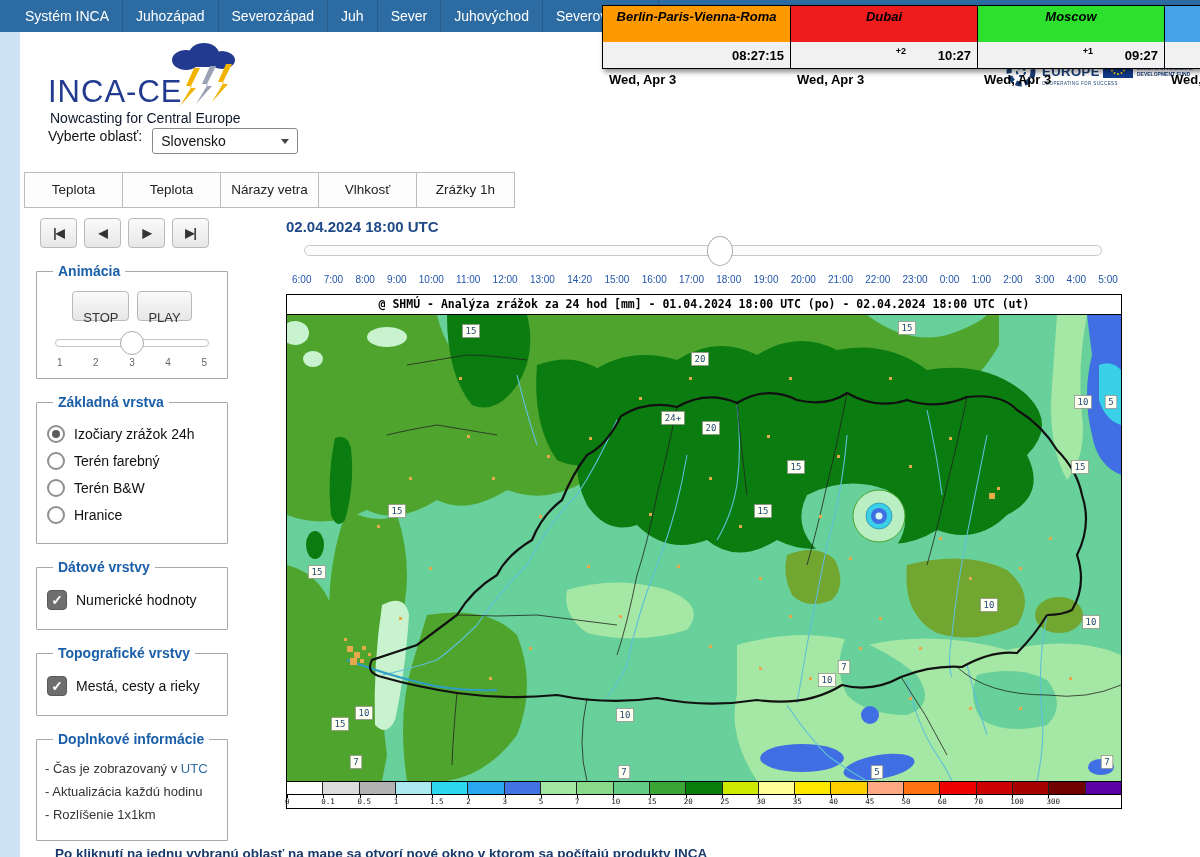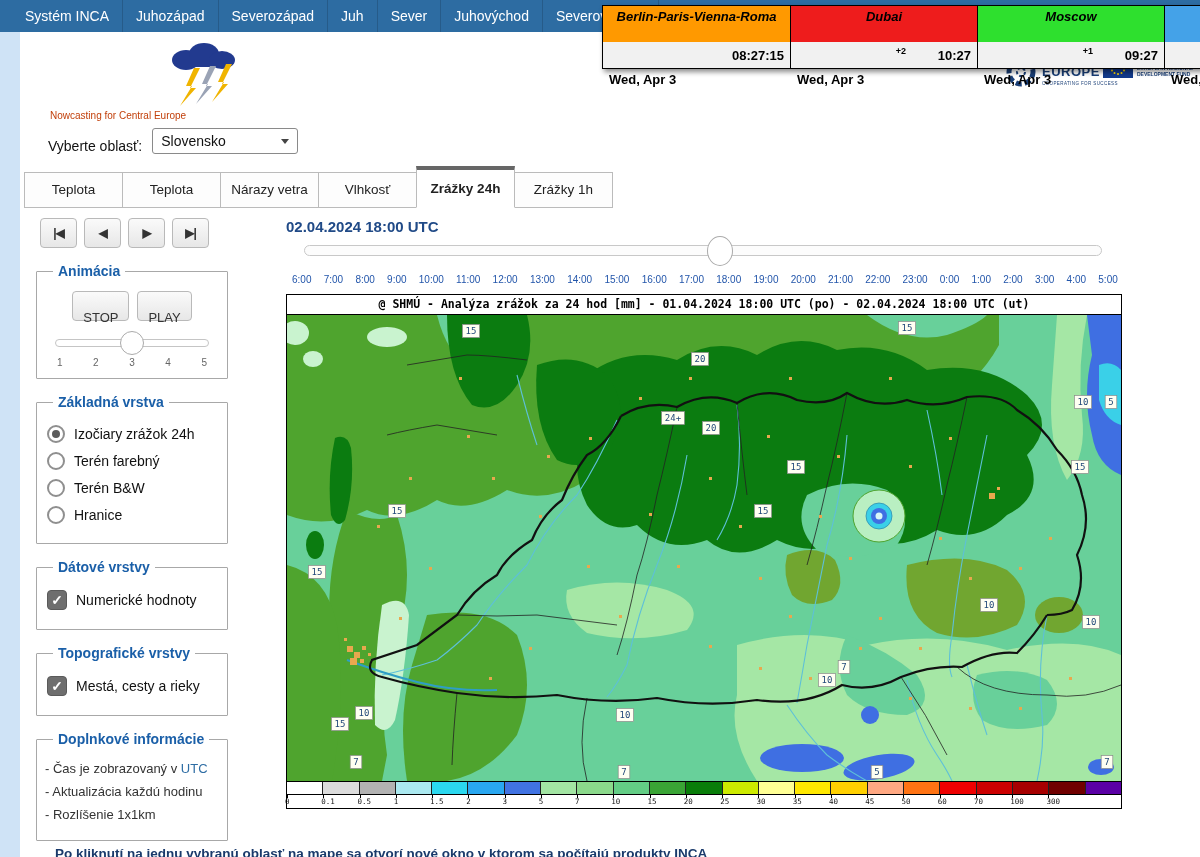--- a/index.html
+++ b/index.html
@@ -20,33 +20,33 @@
   .clock-day { flex:0 0 auto;margin-top:48px; }
   .clock-off { flex:1; text-align:center; font-size:9px; vertical-align:top; transform:translateY(-4px); }
   .clock-time { flex:0 0 auto; margin-left:auto; }
 
   
   .content { position:absolute; left:20px; top:32px; width:1180px; height:825px; background:#fff; }
 
   
   .logo-wrap { position:absolute; left:28px; top:16px; width:260px; height:80px; }
   .logo-title { font-size:31px; letter-spacing:1px; color:#223a8f; font-weight:500; position:absolute; left:0; top:26px; }
-  .logo-sub { font-size:10px; color:#c2410c; position:absolute; left:2px; top:62px; white-space:nowrap; }
+  .logo-sub { font-size:14px; color:#0f172a; position:absolute; left:2px; top:62px; white-space:nowrap; }
   .logo-icon { position:absolute; left:104px; top:-6px; }
 
   
   .ce-logo { position:absolute; left:985px; top:22px; display:flex; align-items:center; }
   .ce-text { margin-left:5px; color:#1a3f77; font-weight:bold; font-size:13px; line-height:12px; letter-spacing:.5px; }
   .ce-tag { font-size:4.5px; letter-spacing:.4px; color:#1a3f77; font-weight:normal; }
   .eu-logo { position:absolute; left:1083px; top:25px; display:flex; align-items:center; }
   .eu-flag { width:30px; height:21px; background:#123a8c; position:relative; }
   .eu-text { margin-left:4px; color:#1a3f77; font-size:5px; font-weight:bold; line-height:6px; }
 
   
-  .region-row { position:absolute; left:28px; top:96px; display:flex; align-items:flex-end; }
+  .region-row { position:absolute; left:28px; top:96px; display:flex; align-items:flex-start; }
   .region-label { font-size:14px; color:#111; margin-right:10px; }
   .region-select { width:146px; height:26px; border:1px solid #8a8a8a; border-radius:3px; background:#fff; font-size:14px; color:#111; display:flex; align-items:center; padding:0 8px; cursor:pointer; position:relative; }
   .region-caret { position:absolute; right:8px; top:10px; width:0; height:0; border-left:4px solid transparent; border-right:4px solid transparent; border-top:5px solid #444; }
 
   
   .tabs { position:absolute; left:4px; top:134px; display:flex; align-items:flex-end; height:42px; }
   .tab { width:99px; height:36px; line-height:34px; text-align:center; font-size:13.5px; color:#222; background:#fdfdfd; border:1px solid #bbb; margin-left:-1px; cursor:pointer; }
   .tab:first-child { margin-left:0; }
   .tab.active { height:42px; line-height:38px; font-weight:bold; background:#fff; border-top:4px solid #666; border-bottom:1px solid #fff; position:relative; z-index:2; }
 
@@ -134,20 +134,21 @@
         <span class="clock-day">Wed,</span>
         <span class="clock-off"></span>
         <span class="clock-time"></span>
       </div>
     </div>
   </div>
 
 <div class="content">
 
   <div class="logo-wrap">
+    <div class="logo-title">INCA-CE</div>
     <div class="logo-sub">Nowcasting for Central Europe</div>
     <div class="logo-icon">
       <svg width="96" height="66" viewBox="0 0 96 66">
         <ellipse cx="34" cy="18" rx="14" ry="10" fill="#223a8f"></ellipse>
         <ellipse cx="52" cy="12" rx="15" ry="11" fill="#223a8f"></ellipse>
         <ellipse cx="70" cy="18" rx="13" ry="9" fill="#223a8f"></ellipse>
         <rect x="24" y="16" width="56" height="9" rx="4" fill="#223a8f"></rect>
         <polygon points="42,26 34,44 40,44 28,64 44,46 38,46 48,26" fill="#f0b400"></polygon>
         <polygon points="58,24 50,42 56,42 44,62 60,44 54,44 64,24" fill="#9aa3b5"></polygon>
         <polygon points="74,22 66,40 72,40 60,60 76,42 70,42 80,22" fill="#f0b400"></polygon>
@@ -199,21 +200,20 @@
       <span>Slovensko</span>
       <span class="region-caret"></span>
     </div>
   </div>
 
   <div class="tabs" id="tabs">
       <div class="tab">Teplota</div>
       <div class="tab">Teplota</div>
       <div class="tab">Nárazy vetra</div>
       <div class="tab">Vlhkosť</div>
-      <div class="tab active">Zrážky 24h</div>
       <div class="tab">Zrážky 1h</div>
     </div>
 
   <div class="sidebar">
     <div class="arrow-row" id="arrowRow">
         <button class="btn arrow-btn">|◀</button>
         <button class="btn arrow-btn">◀</button>
         <button class="btn arrow-btn">▶</button>
         <button class="btn arrow-btn">▶|</button>
       </div>
@@ -295,21 +295,21 @@
     </div>
     <div class="ticks" id="tickRow">
         <span>6:00</span>
         <span>7:00</span>
         <span>8:00</span>
         <span>9:00</span>
         <span>10:00</span>
         <span>11:00</span>
         <span>12:00</span>
         <span>13:00</span>
-        <span>14:00</span>
+        <span>14:20</span>
         <span>15:00</span>
         <span>16:00</span>
         <span>17:00</span>
         <span>18:00</span>
         <span>19:00</span>
         <span>20:00</span>
         <span>21:00</span>
         <span>22:00</span>
         <span>23:00</span>
         <span>0:00</span>

